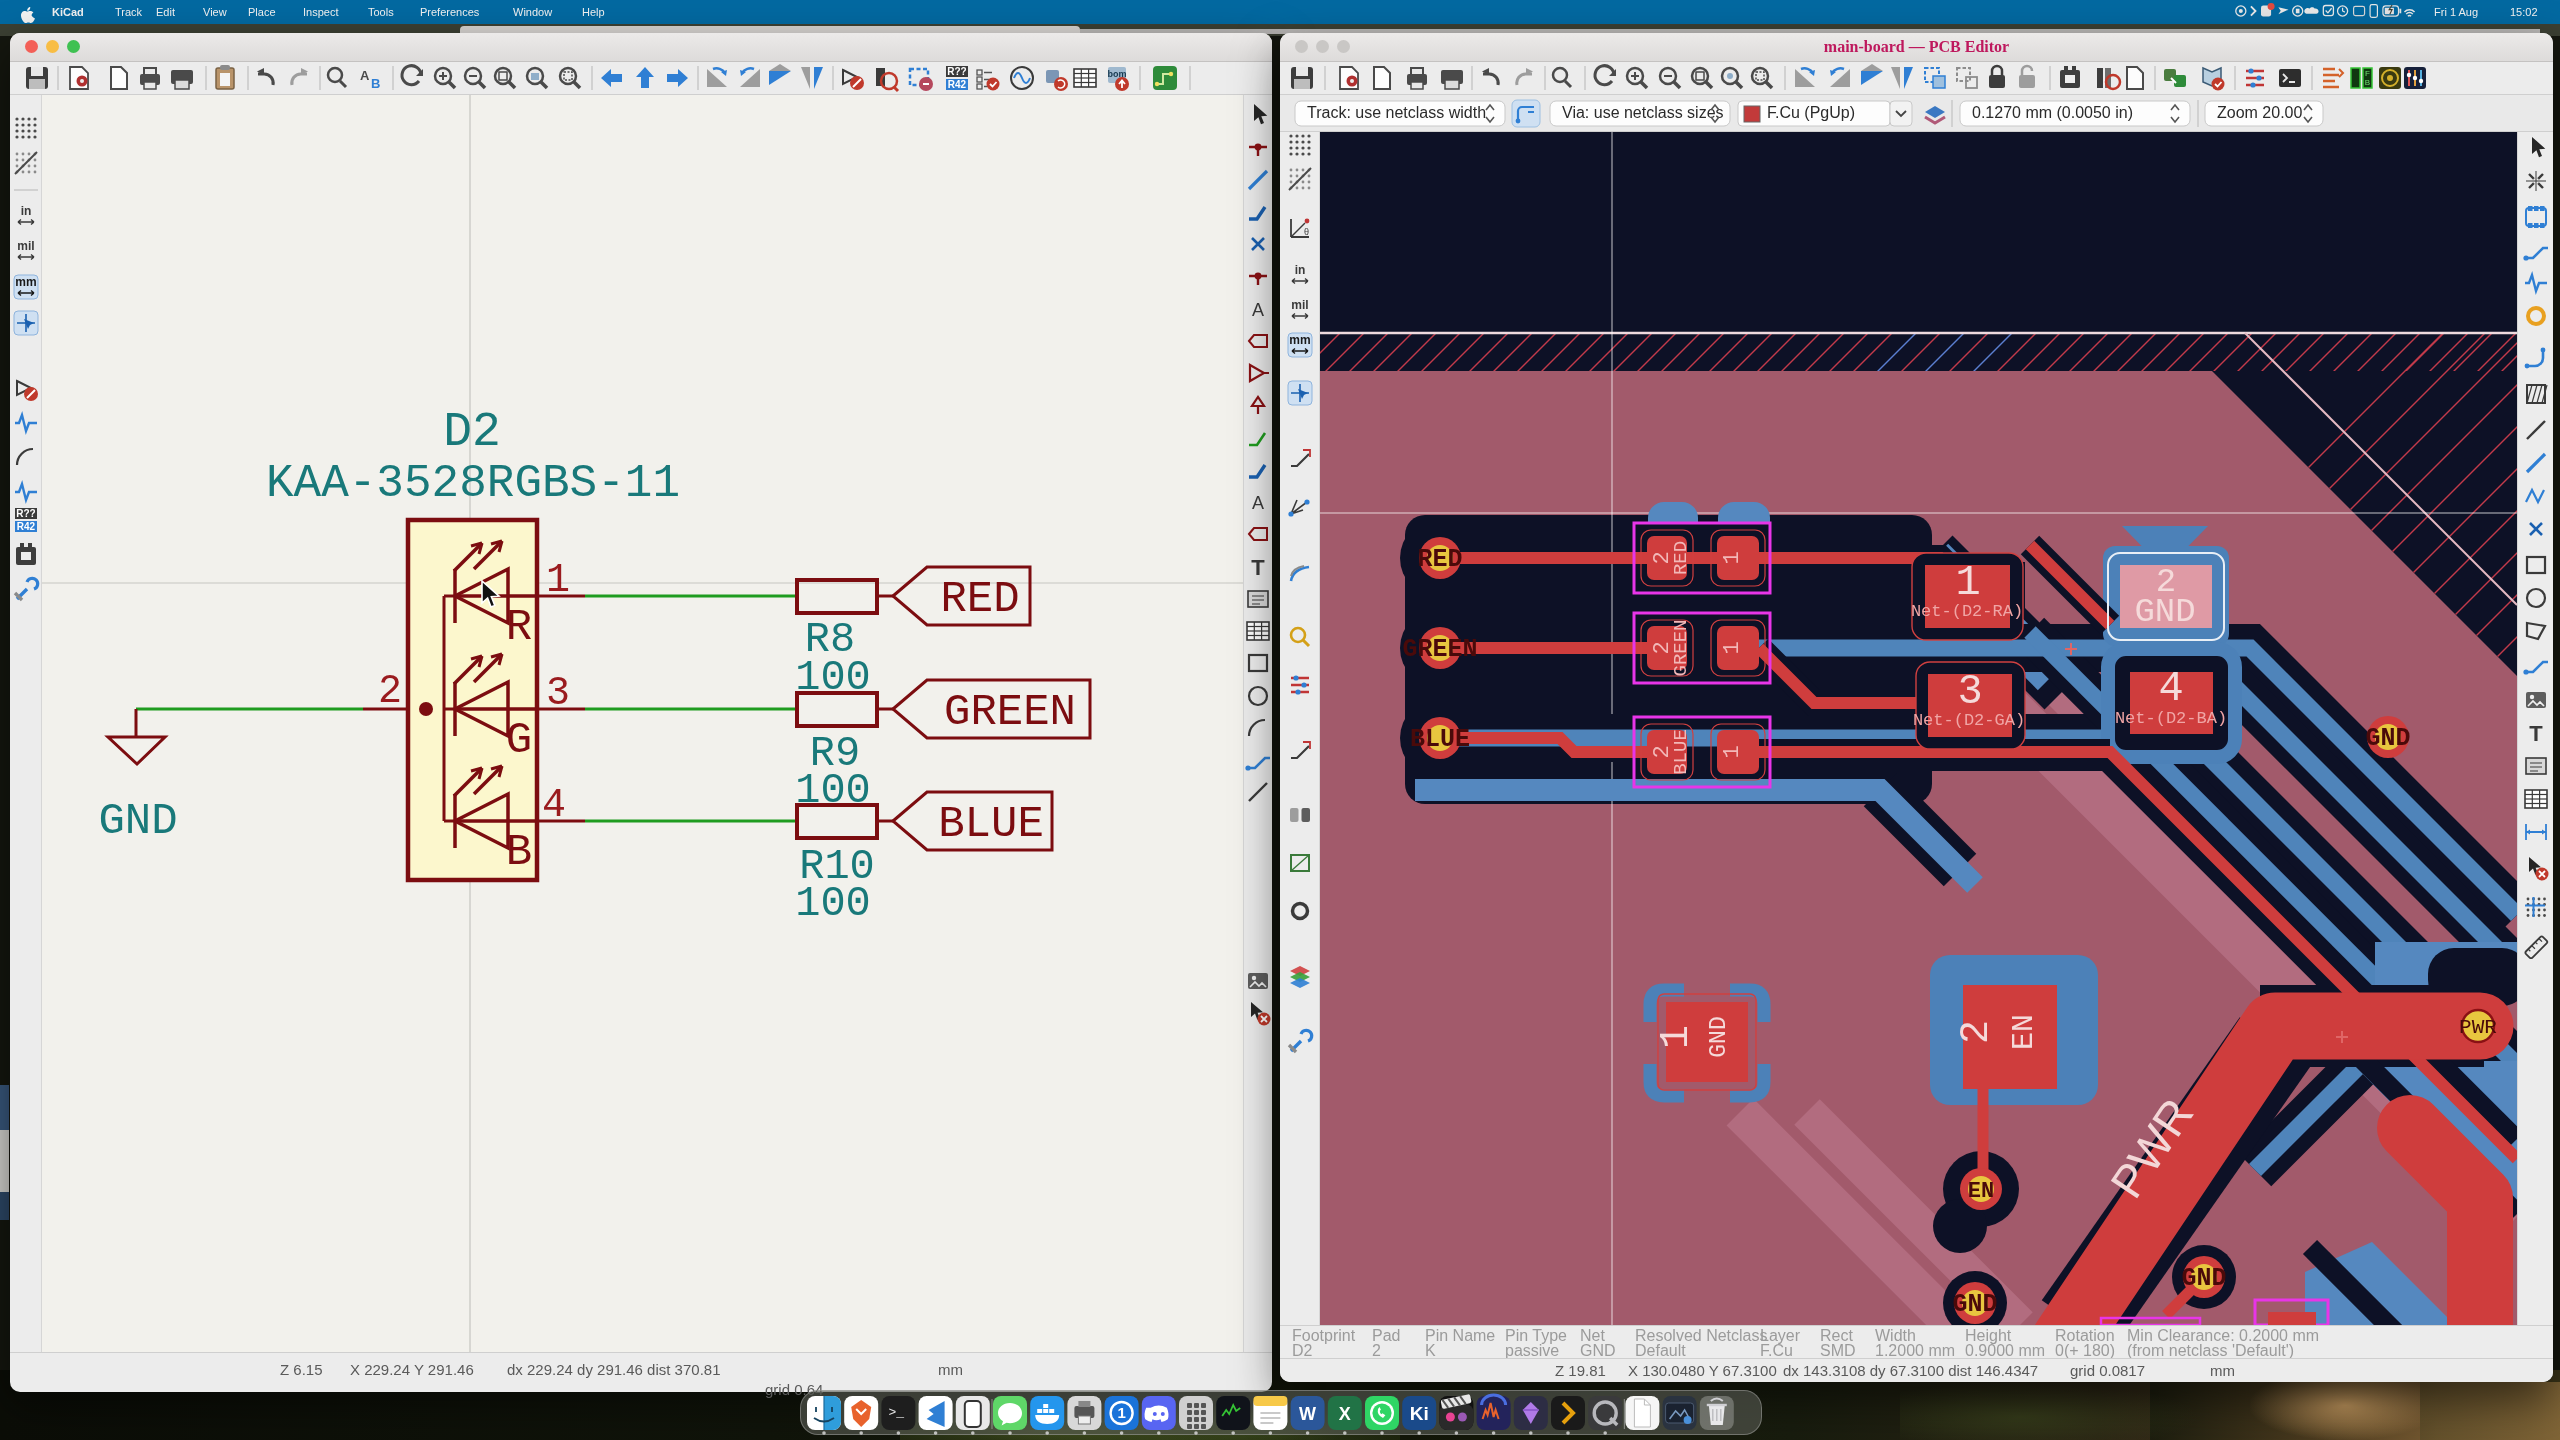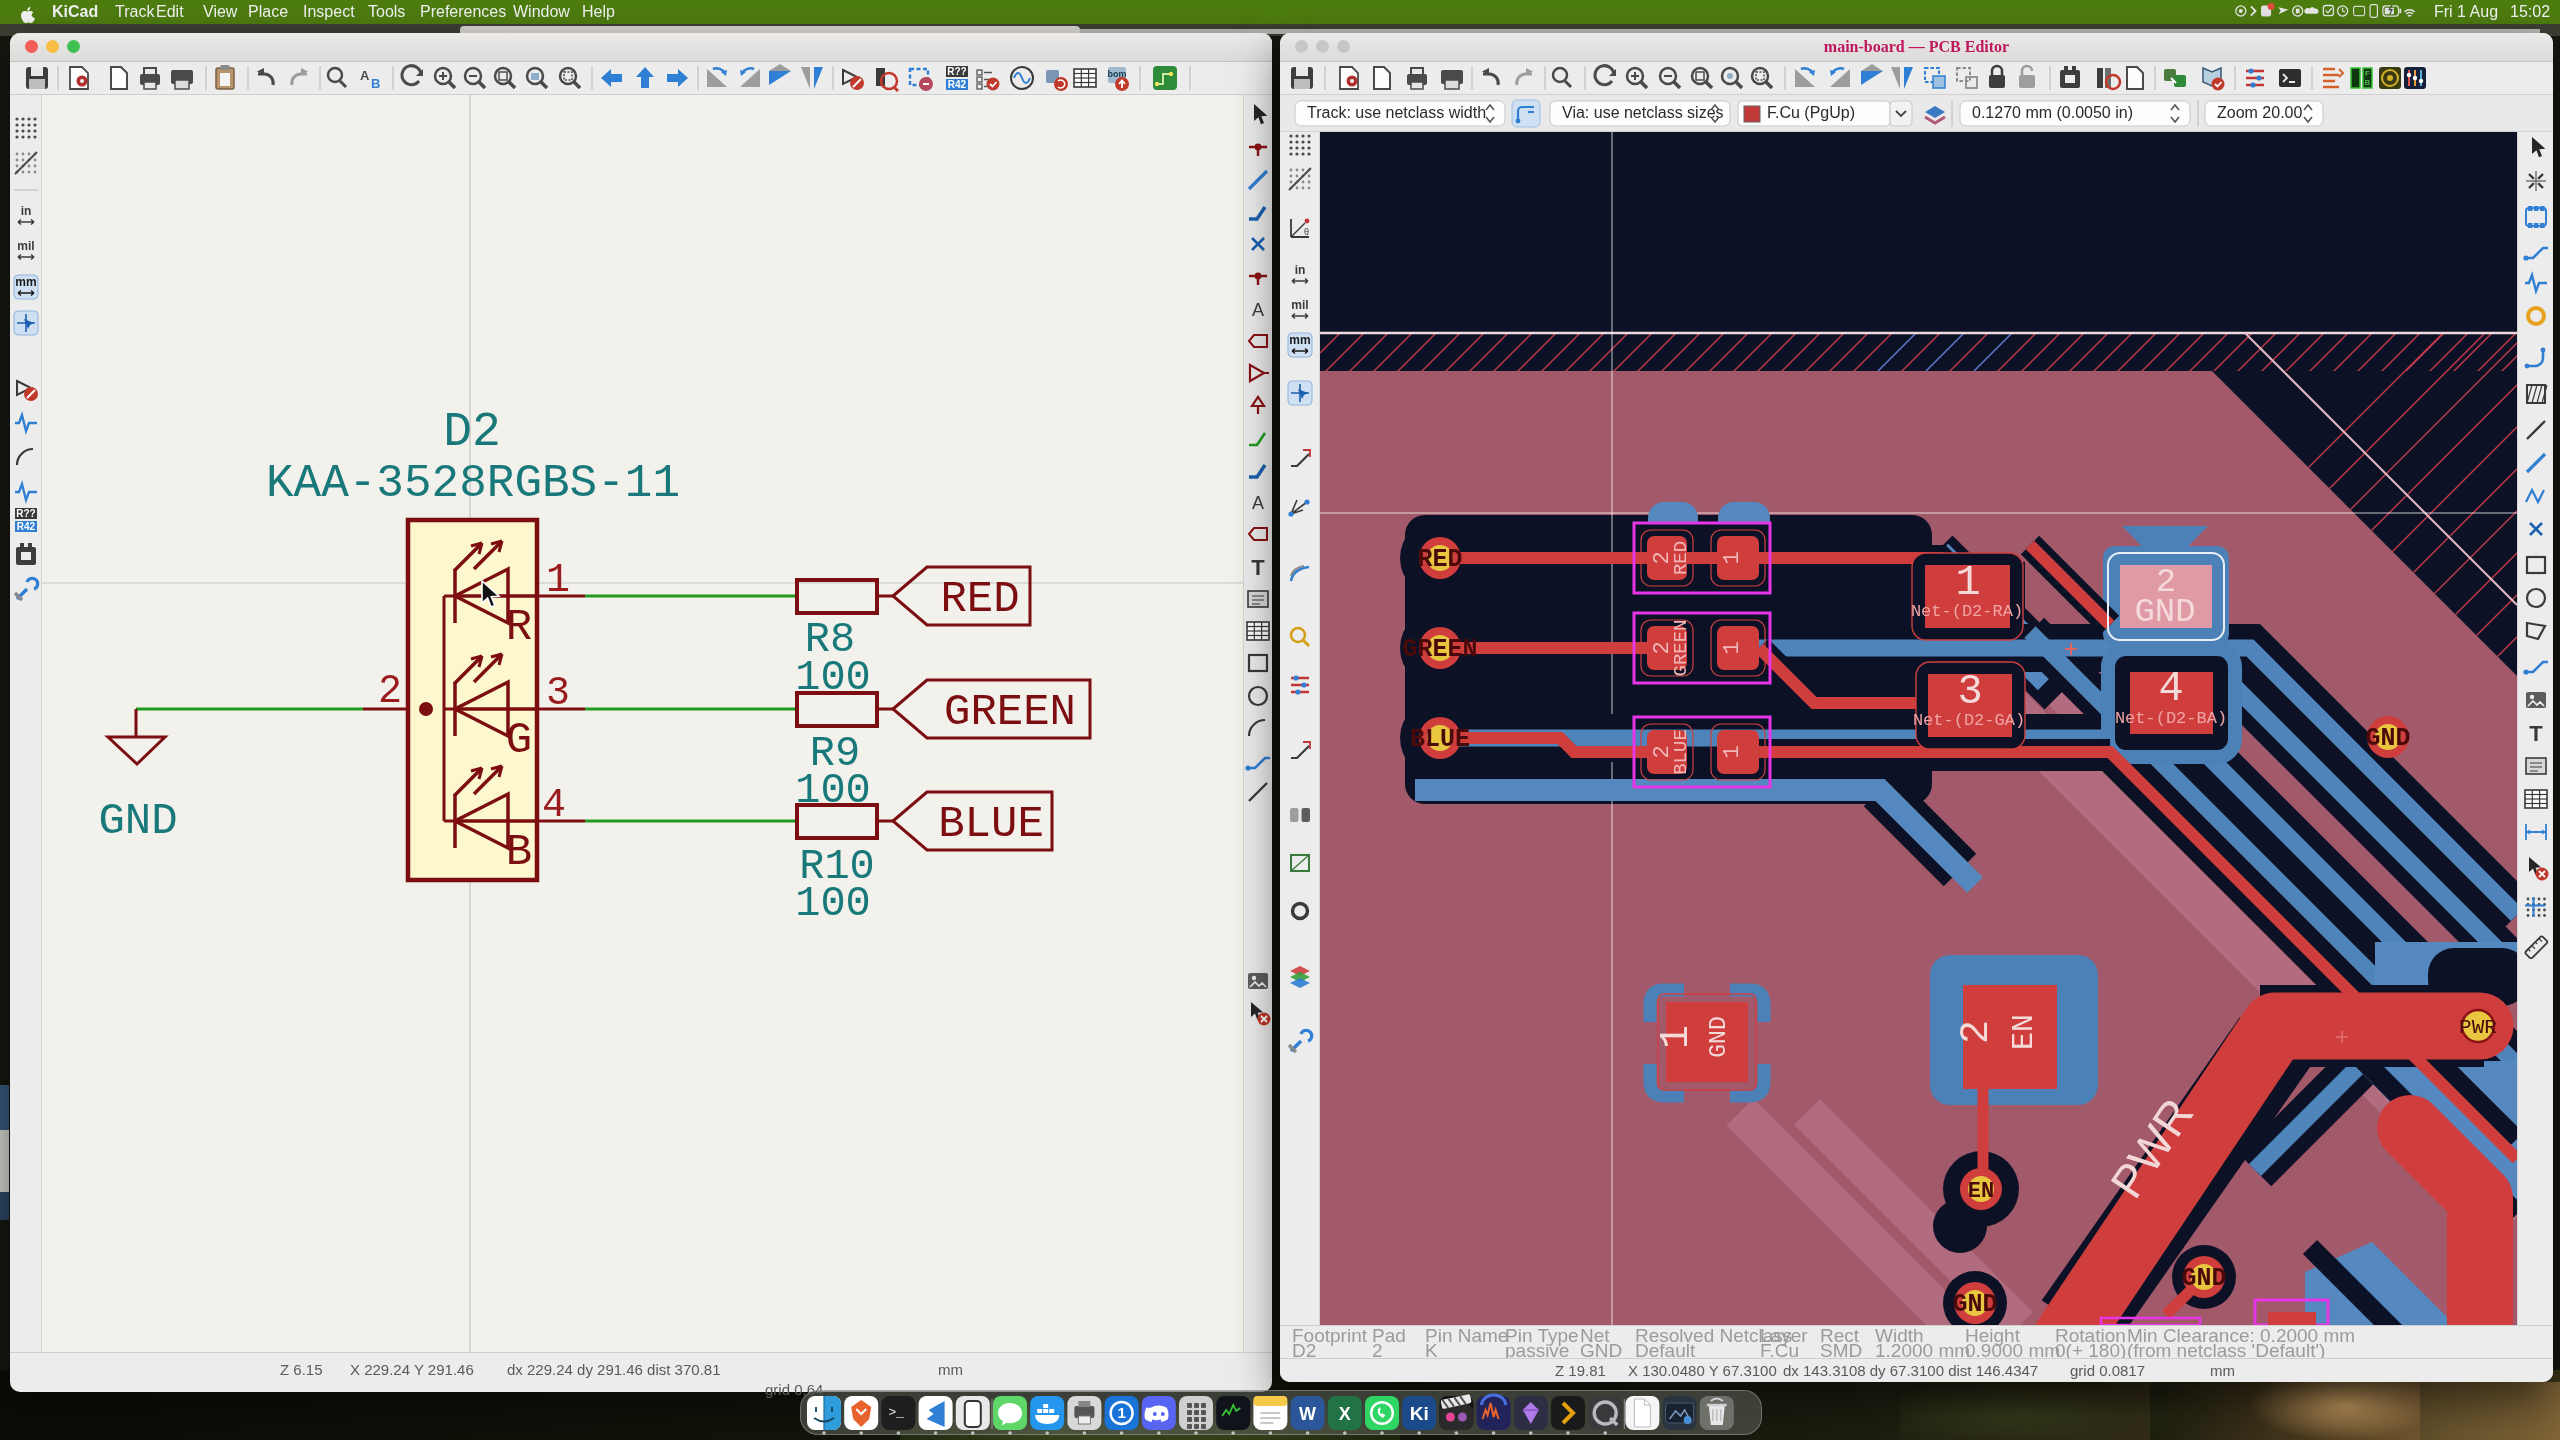--- a/index.html
+++ b/index.html
@@ -1,18 +1,18 @@
 <!DOCTYPE html>
 <html><head>
 <meta charset="utf-8">
 <style>
   * { margin:0; padding:0; box-sizing:border-box; }
   html,body { width:2560px; height:1440px; overflow:hidden; background:#15170f; font-family:"Liberation Sans",sans-serif; }
   .abs { position:absolute; }
-  #menubar { left:0; top:0; width:2560px; height:24px; background:#4d7c0f; color:#f2f2f2; font-size:16px;text-align:right; }
+  #menubar { left:0; top:0; width:2560px; height:24px; background:#0369a1; color:#f2f2f2; font-size:11px;text-align:right; }
   #menubar .mi { position:absolute; top:1px; height:22px; line-height:22px; }
   .win { background:#ececec; border-radius:10px; box-shadow:0 18px 45px rgba(0,0,0,0.55); }
   .titlebar { position:absolute; left:0; top:0; right:0; height:29px; background:linear-gradient(#eceae9,#dddbda); border-bottom:1px solid #c4c2c1; border-radius:10px 10px 0 0; }
   .tl { position:absolute; top:7px; width:13px; height:13px; border-radius:50%; }
   .wtitle { position:absolute; top:5px; width:100%; text-align:center; font-weight:bold; font-size:16px; color:#4a4a4a; }
   .toolbar { position:absolute; background:#ececec; border-bottom:1px solid #cfcfcf; }
   .statusbar { position:absolute; background:#ececec; border-top:1px solid #cfcfcf; color:#5a5a5a; font-size:15px; }
   .canvas-holder { position:absolute; }
 </style>
 </head>
@@ -970,21 +970,21 @@
 
       <rect x="935" y="1168" width="73" height="25" fill="none" stroke="#e835e8" stroke-width="3"></rect>
       <rect x="948" y="1180" width="48" height="13" fill="#cf3d3d"></rect>
       <rect x="781" y="1186" width="99" height="7" fill="none" stroke="#e835e8" stroke-width="2.5"></rect>
 
       <path d="M745 517 H757 M751 511 V523" stroke="#e06666" stroke-width="2"></path>
       <path d="M1016 905 H1028 M1022 899 V911" stroke="#e06666" stroke-width="2"></path>
     </svg>
   </div>
 
-  <div class="statusbar" style="left:0;top:1292px;width:1273px;height:33px;font-size:19px;color:#9b9b9b;line-height:15px;">
+  <div class="statusbar" style="left:0;top:1292px;width:1273px;height:33px;font-size:16px;color:#9b9b9b;line-height:15px;">
     <span class="abs" style="left:12px;top:2px;">Footprint<br>D2</span>
     <span class="abs" style="left:92px;top:2px;">Pad<br>2</span>
     <span class="abs" style="left:145px;top:2px;">Pin Name<br>K</span>
     <span class="abs" style="left:225px;top:2px;">Pin Type<br>passive</span>
     <span class="abs" style="left:300px;top:2px;">Net<br>GND</span>
     <span class="abs" style="left:355px;top:2px;">Resolved Netclass<br>Default</span>
     <span class="abs" style="left:480px;top:2px;">Layer<br>F.Cu</span>
     <span class="abs" style="left:540px;top:2px;">Rect<br>SMD</span>
     <span class="abs" style="left:595px;top:2px;">Width<br>1.2000 mm</span>
     <span class="abs" style="left:685px;top:2px;">Height<br>0.9000 mm</span>

